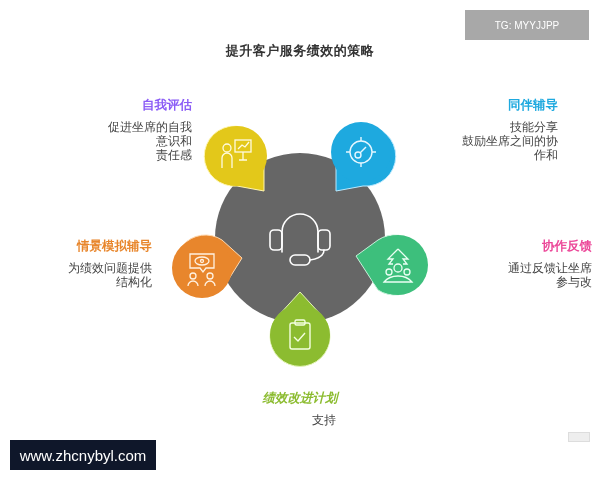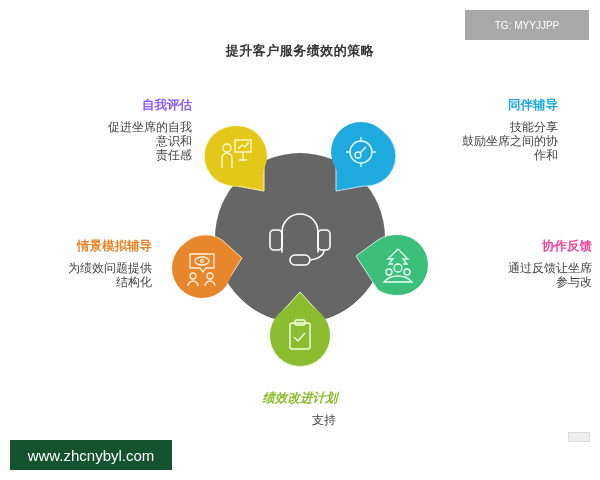--- a/index.html
+++ b/index.html
@@ -13,22 +13,22 @@
       text-align: center; font-size: 13px; font-weight: bold; color: #333;
       letter-spacing: 0.5px;
     }
     .wm-top {
       position: absolute; left: 465px; top: 10px; width: 124px; height: 30px;
       background: #a8a8a8; color: #fff; font-size: 10px;
       font-family: "Liberation Sans", sans-serif;
       display: flex; align-items: center; justify-content: center;
     }
     .wm-bottom {
-      position: absolute; left: 10px; top: 440px; width: 162px; height: 30px;
-      background: #14532d; color: #fff; font-size: 15px;
+      position: absolute; left: 10px; top: 440px; width: 146px; height: 30px;
+      background: #0f172a; color: #fff; font-size: 15px;
       font-family: "Liberation Sans", sans-serif;
       display: flex; align-items: center; justify-content: center;
     }
     .corner-mark {
       position: absolute; left: 568px; top: 432px; width: 20px; height: 8px;
       background: #eee; border: 1px solid #ddd;
     }
     svg.diagram { position: absolute; left: 0; top: 0; }
     .label { position: absolute; text-align: right; }
     .label .h { font-size: 12.5px; font-weight: bold; margin-bottom: 6px; }

